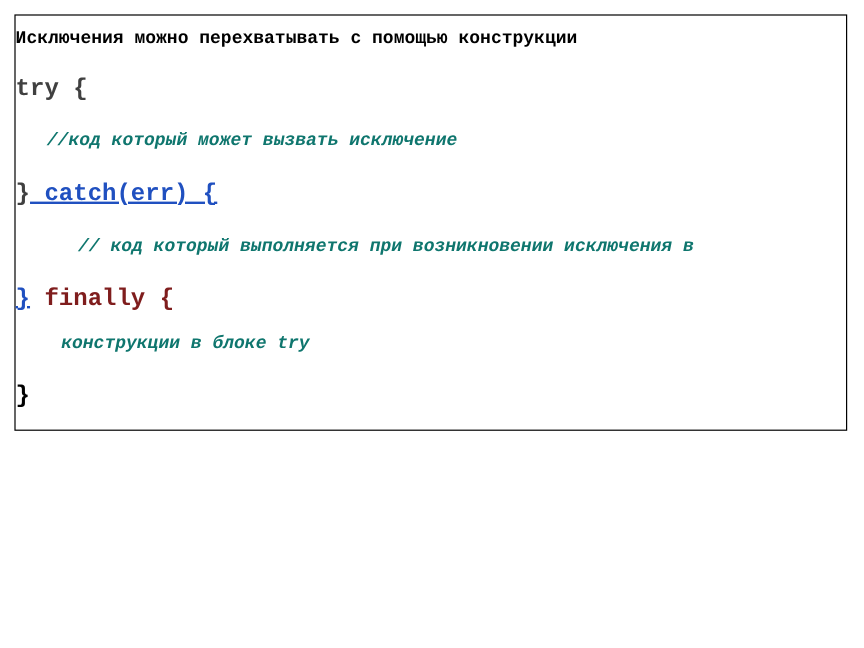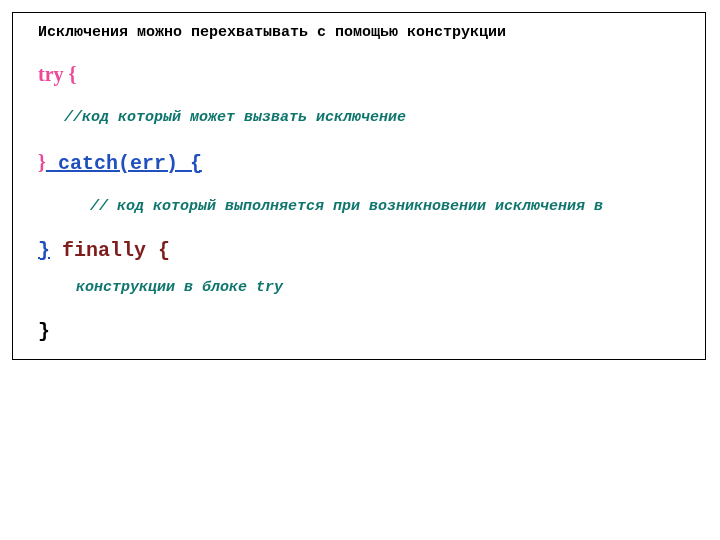--- a/index.html
+++ b/index.html
@@ -6,40 +6,40 @@
     margin: 0;
     padding: 12px;
     background: #fff;
     font-family: "Courier New", Courier, monospace;
     width: 720px;
     height: 540px;
     box-sizing: border-box;
   }
   .code-box {
     border: 1px solid #000;
-    padding: 10px 10px 14px 25px;
+    padding: 10px 10px 14px 0;
     box-sizing: border-box;
     width: 694px;
   }
   .line {
     margin: 0;
     padding: 0;
     line-height: 1.35;
   }
   .intro {
     font-size: 15px;
     font-weight: bold;
     color: #000;
     margin-bottom: 18px;
   }
   .kw {
     font-size: 20px;
     font-weight: bold;
   }
-  .red { color: #ec4899; font-family: Liberation Serif, serif; }
+  .red { color: #404040; }
   .blue { color: #2050c0; text-decoration: underline; }
   .green { color: #7f1d1d; }
   .black { color: #000; }
   .comment {
     color: #0f766e;
     font-style: italic;
     font-weight: bold;
     font-size: 15px;
   }
   .gap-lg { height: 20px; }

